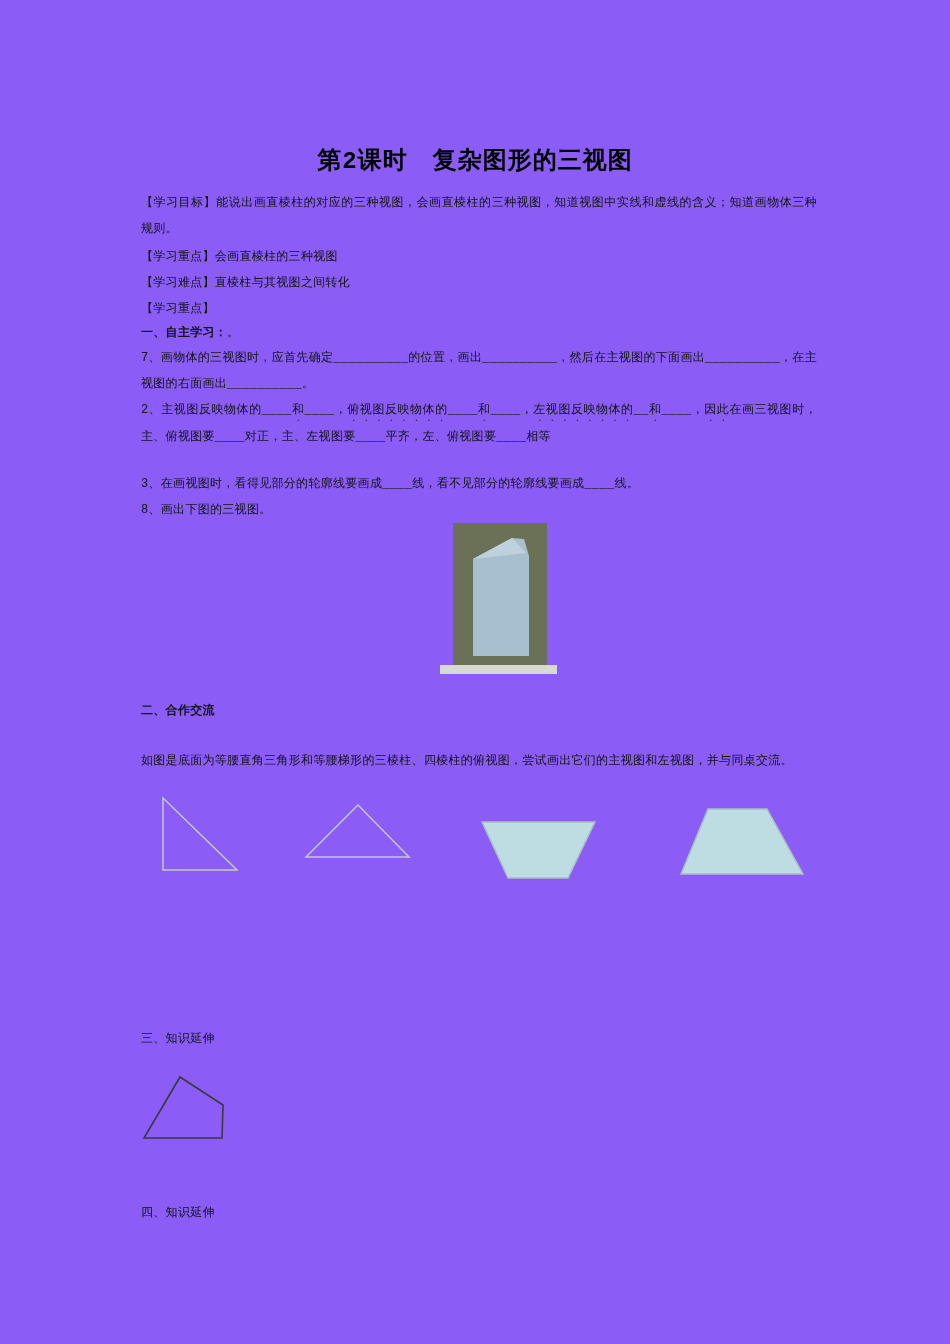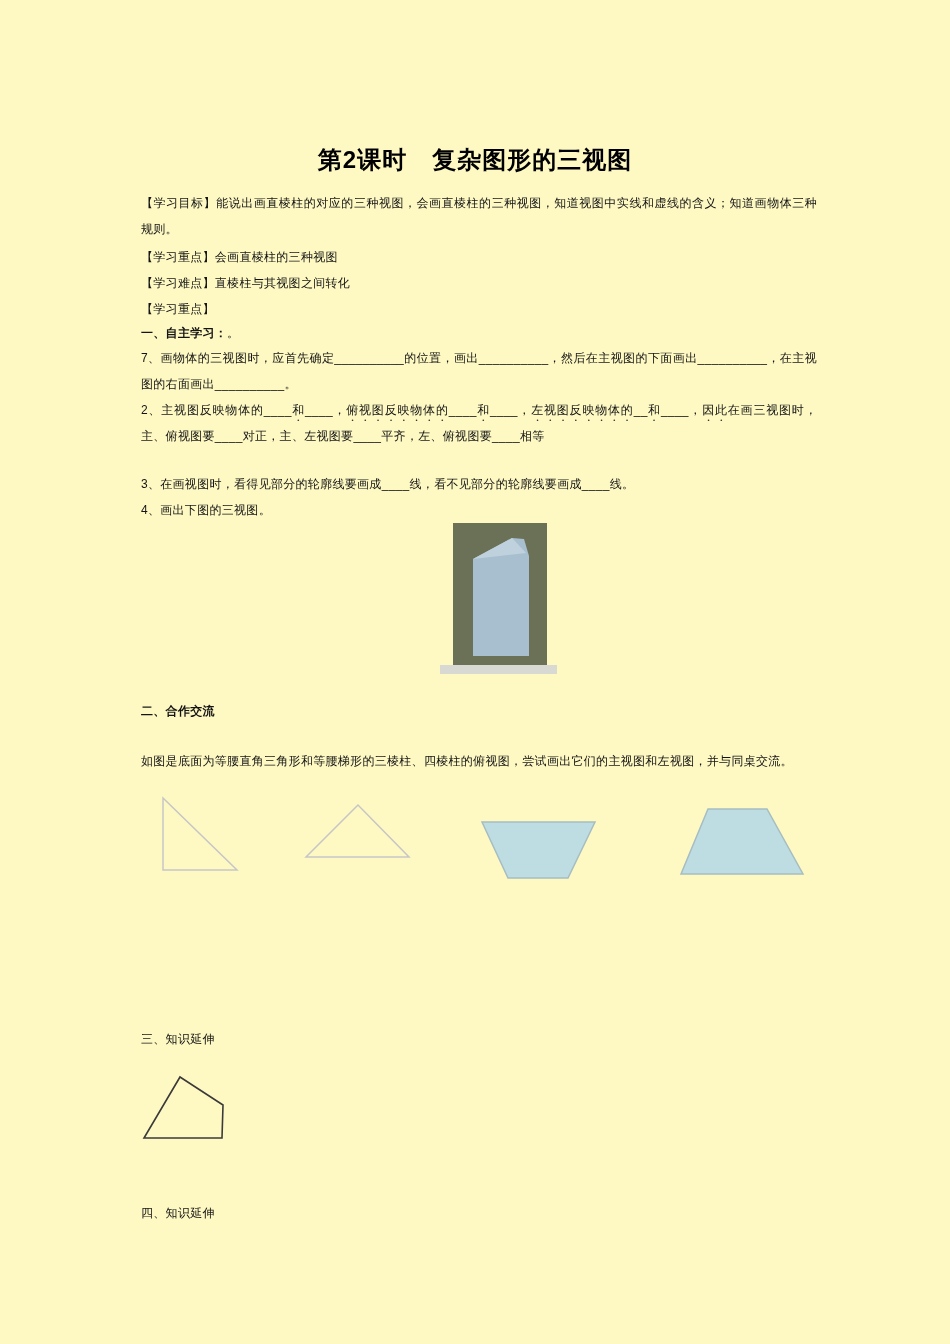--- a/index.html
+++ b/index.html
@@ -1,20 +1,20 @@
 <!DOCTYPE html>
 <html><head>
 <meta charset="utf-8">
 <style>
   html,body{margin:0;padding:0;background:#ffffff;}
   .page{
     position:relative;
     width:950px;height:1344px;
-    background:#fef9c3;
-    font-family:Liberation Sans, sans-serif;
+    background:#8b5cf6;
+    font-family:Liberation Mono, monospace;
     color:#111;
     overflow:hidden;
   }
   .blk{
     position:absolute;
     left:141px;
     width:676px;
     font-size:12px;
     line-height:26px;
     letter-spacing:0.3px;
@@ -70,21 +70,21 @@
   <div class="blk" style="top:190px">【学习目标】能说出画直棱柱的对应的三种视图，会画直棱柱的三种视图，知道视图中实线和虚线的含义；知道画物体三种规则。</div>
   <div class="blk" style="top:244px">【学习重点】会画直棱柱的三种视图</div>
   <div class="blk" style="top:270px">【学习难点】直棱柱与其视图之间转化</div>
   <div class="blk" style="top:296px">【学习重点】</div>
 
   <div class="blk" style="top:320px"><span class="b">一、自主学习：</span><span>。</span></div>
 
   <div class="blk" style="top:345px">7、画物体的三视图时，应首先确定__________的位置，画出__________，然后在主视图的下面画出__________，在主视图的右面画出__________。</div>
   <div class="blk" style="top:397px"><span>2、主视图反映物体的____</span><span class="emph">和____</span><span>，</span><span class="emph">俯视图反映物体的____和____</span><span>，</span><span class="emph">左视图反映物体的__</span><span class="emph">和____</span><span>，</span><span class="emph">因此</span><span>在画三视图时，主、俯视图要____对正，主、左视图要____平齐，左、俯视图要____相等</span></div>
   <div class="blk" style="top:471px">3、在画视图时，看得见部分的轮廓线要画成____线，看不见部分的轮廓线要画成____线。</div>
-  <div class="blk" style="top:497px">4、画出下图的三视图。</div>
+  <div class="blk" style="top:497px">8、画出下图的三视图。</div>
 
   <div class="photo">
     <svg width="94" height="142" viewBox="0 0 94 142">
       <rect x="0" y="0" width="94" height="142" fill="#6b7156"></rect>
       <polygon fill="#a8bfd0" points="20,36 59,15 71,16 76,33 76,133 20,133"></polygon>
       <polygon fill="#c0d1de" points="20,36 59,15 73,30"></polygon>
     </svg>
   </div>
   <svg class="photo-strip" width="117" height="9">
     <rect x="0" y="0" width="117" height="9" fill="#d9d9d3"></rect>

